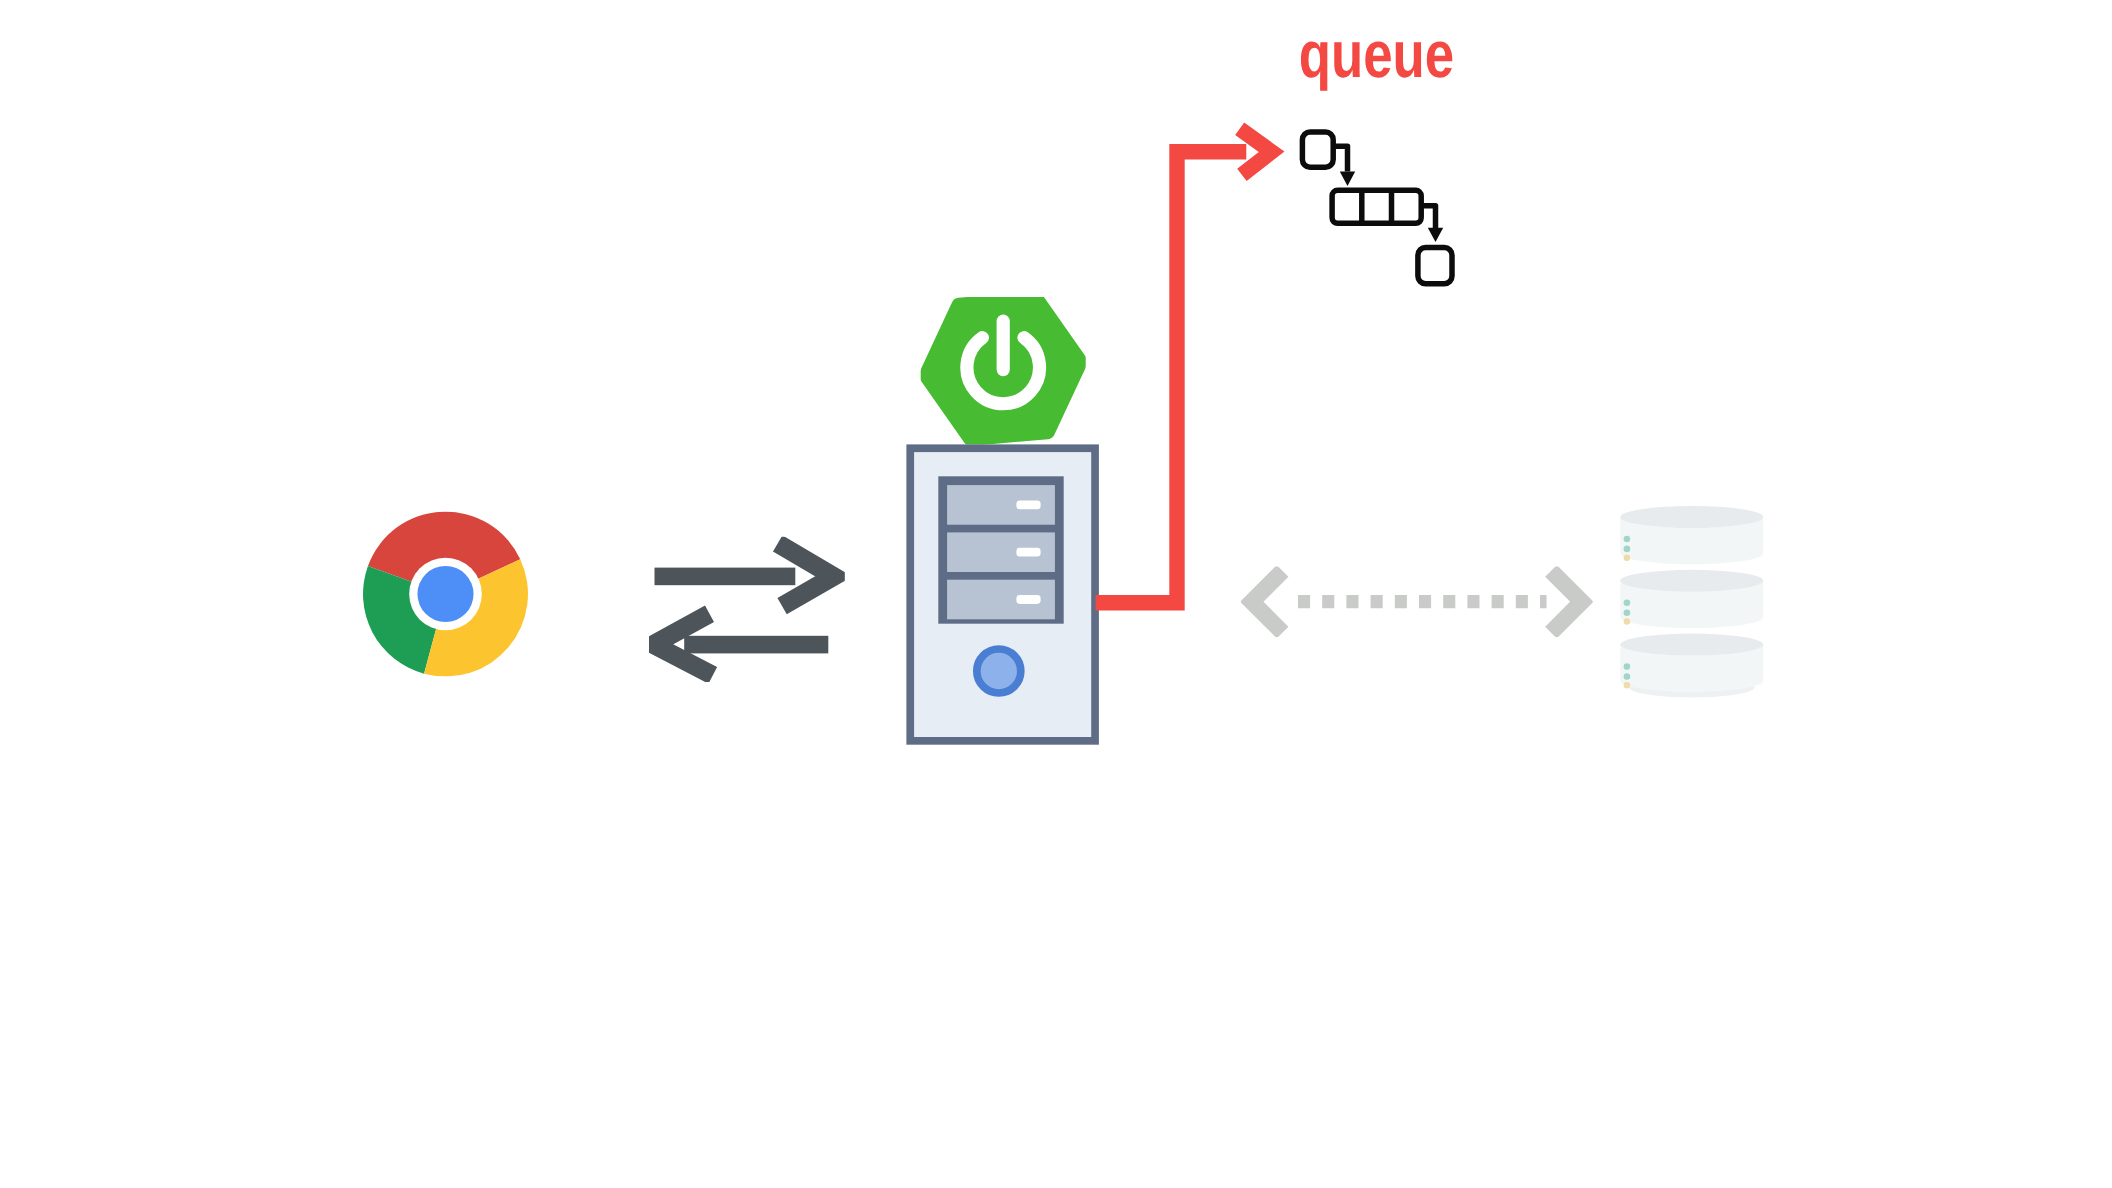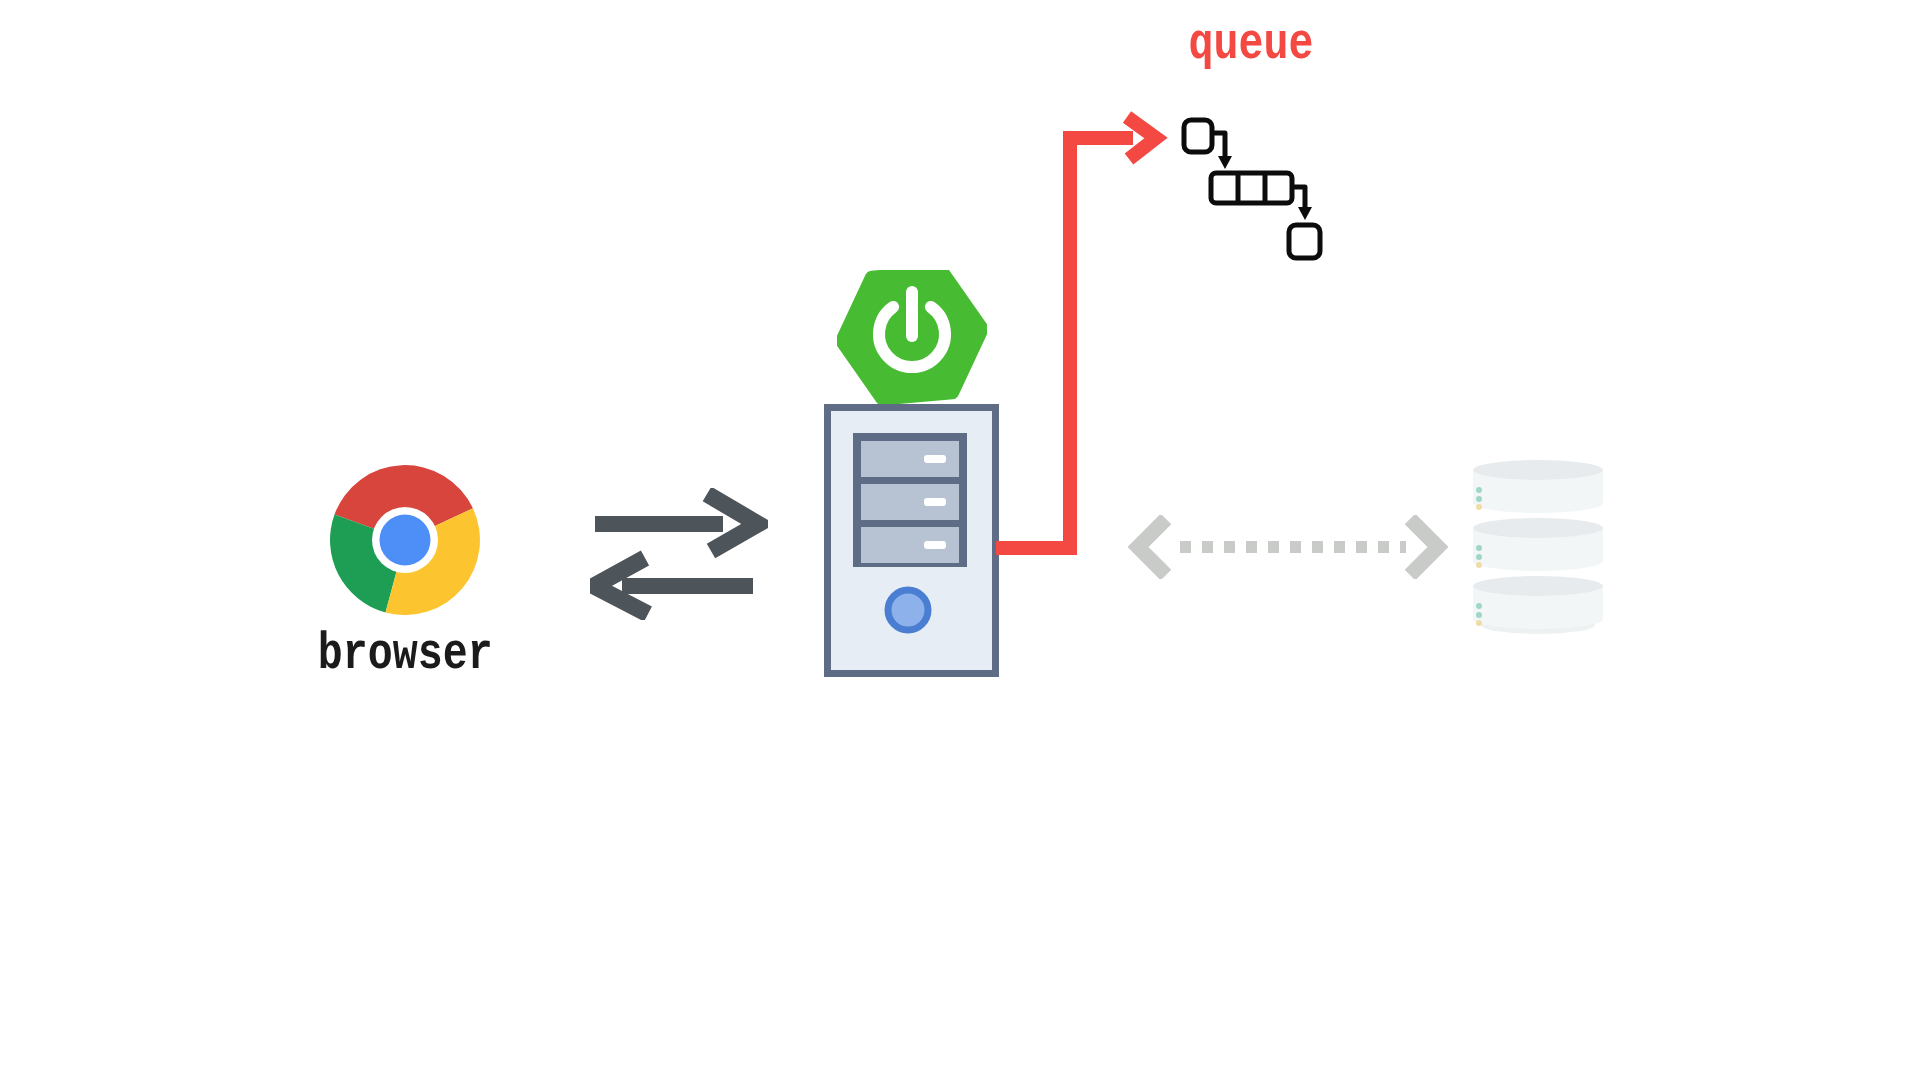--- a/index.html
+++ b/index.html
@@ -6,27 +6,26 @@
   body{
     width:1920px;height:1080px;
     background:#ffffff;
     font-family:"Liberation Sans", sans-serif;
     overflow:hidden;
   }
   .canvas{position:relative;width:1920px;height:1080px;background:var(--background,#fff);}
   .abs{position:absolute;}
   .node-label{
     position:absolute;
-    font-size:52px;
+    font-size:60px;
     font-weight:700;
     color:#1b1b1b;
     text-align:center;
     line-height:1.05;
     white-space:nowrap;
-    font-family:Liberation Mono, monospace;
   }
   .node-label .squeeze{
     display:inline-block;
     transform:scaleX(0.80);
     transform-origin:center;
   }
   .queue-label{color:var(--arrow-red,#f44843);}
   svg{display:block;}
 </style>
 </head>
@@ -34,23 +33,20 @@
 
 <div class="canvas">
 
   <svg class="abs" style="left:330px;top:465px;" width="150" height="150" viewBox="0 0 100 100">
     <path d="M50 50 L3 33 A50 50 0 0 1 95.3 28.9 Z" style="fill:var(--chrome-red)"></path>
     <path d="M50 50 L3 33 A50 50 0 0 0 37 98.3 Z" style="fill:var(--chrome-green)"></path>
     <path d="M50 50 L37 98.3 A50 50 0 0 0 95.3 28.9 Z" style="fill:var(--chrome-yellow)"></path>
     <circle cx="50" cy="50" r="22" style="fill:var(--chrome-ring)"></circle>
     <circle cx="50" cy="50" r="17" style="fill:var(--chrome-blue)"></circle>
   </svg>
-  <div class="node-label" style="left:255px;top:628px;width:300px;">
-    <span class="squeeze">browser</span>
-  </div>
 
   <svg class="abs" style="left:590px;top:488px;" width="178" height="132" viewBox="0 0 178 132">
     <g>
       <rect x="5" y="28" width="128" height="16" style="fill:var(--arrow-dark)"></rect>
       <path d="M117 6 L168 36 L121 63" style="fill:none;stroke:var(--arrow-dark);stroke-width:17;stroke-linejoin:miter"></path>
     </g>
     <g>
       <rect x="32" y="90" width="131" height="16" style="fill:var(--arrow-dark)"></rect>
       <path d="M55 70 L4 98 L58 126" style="fill:none;stroke:var(--arrow-dark);stroke-width:17;stroke-linejoin:miter"></path>
     </g>

